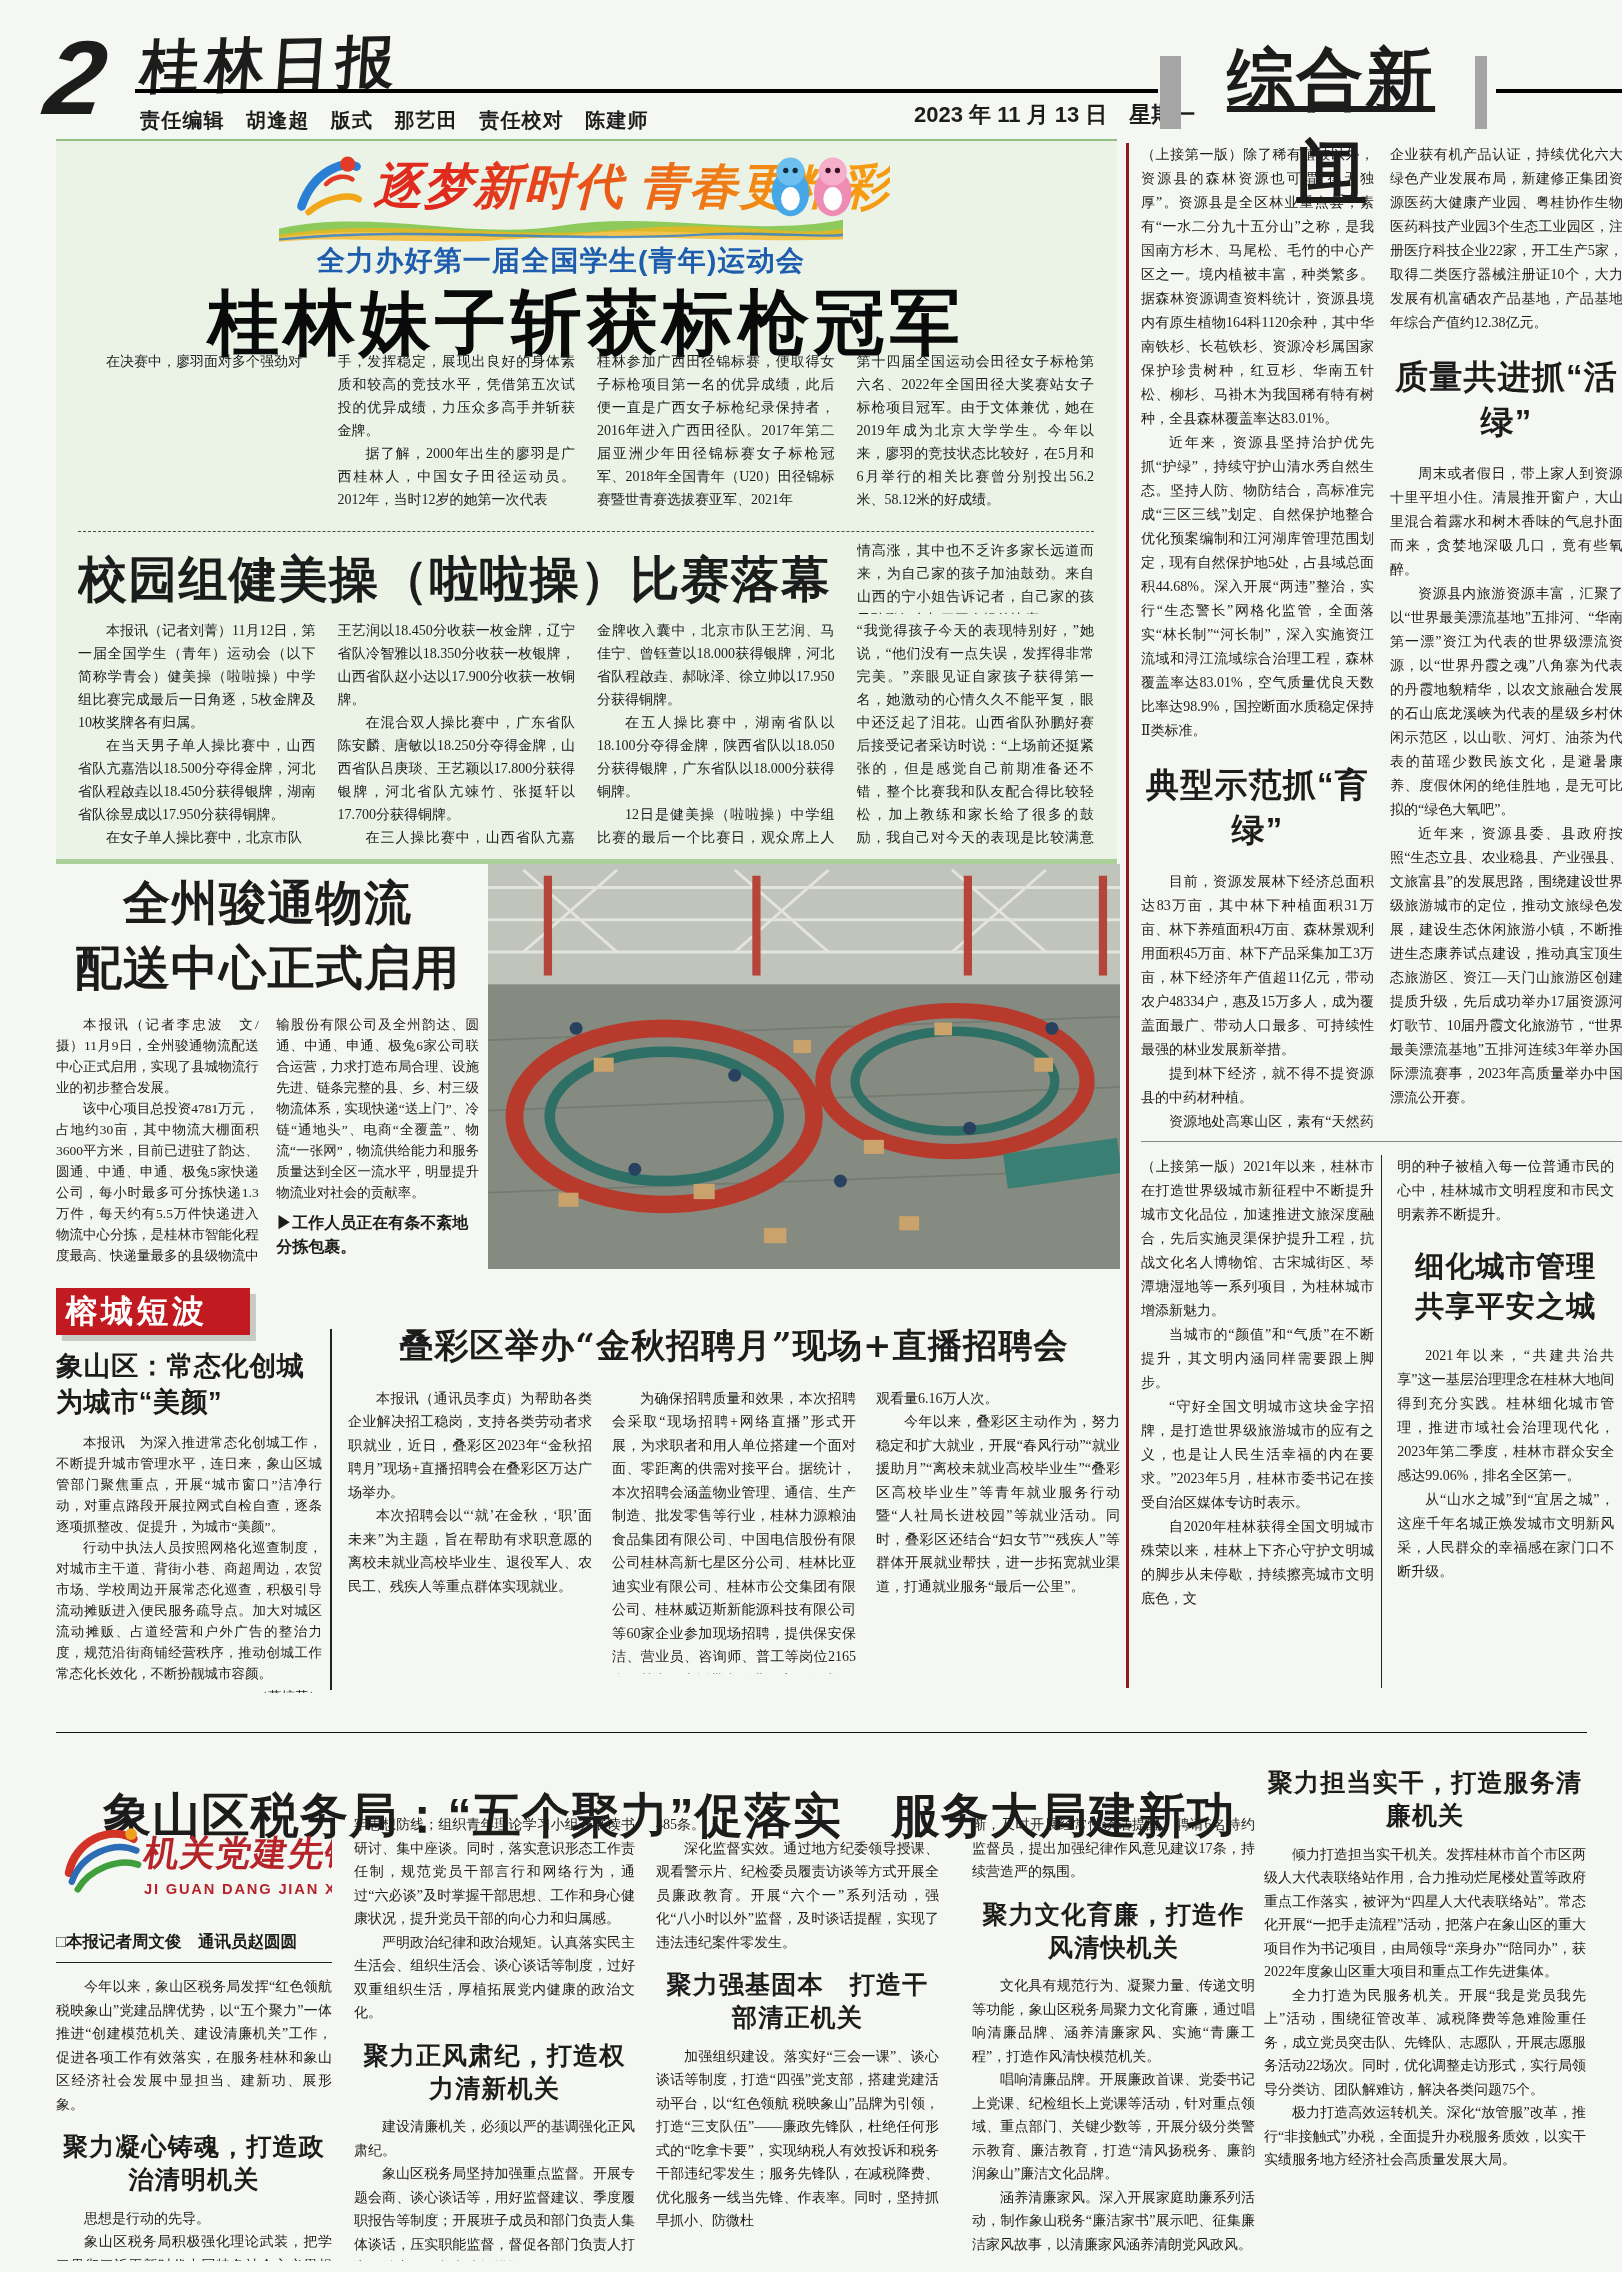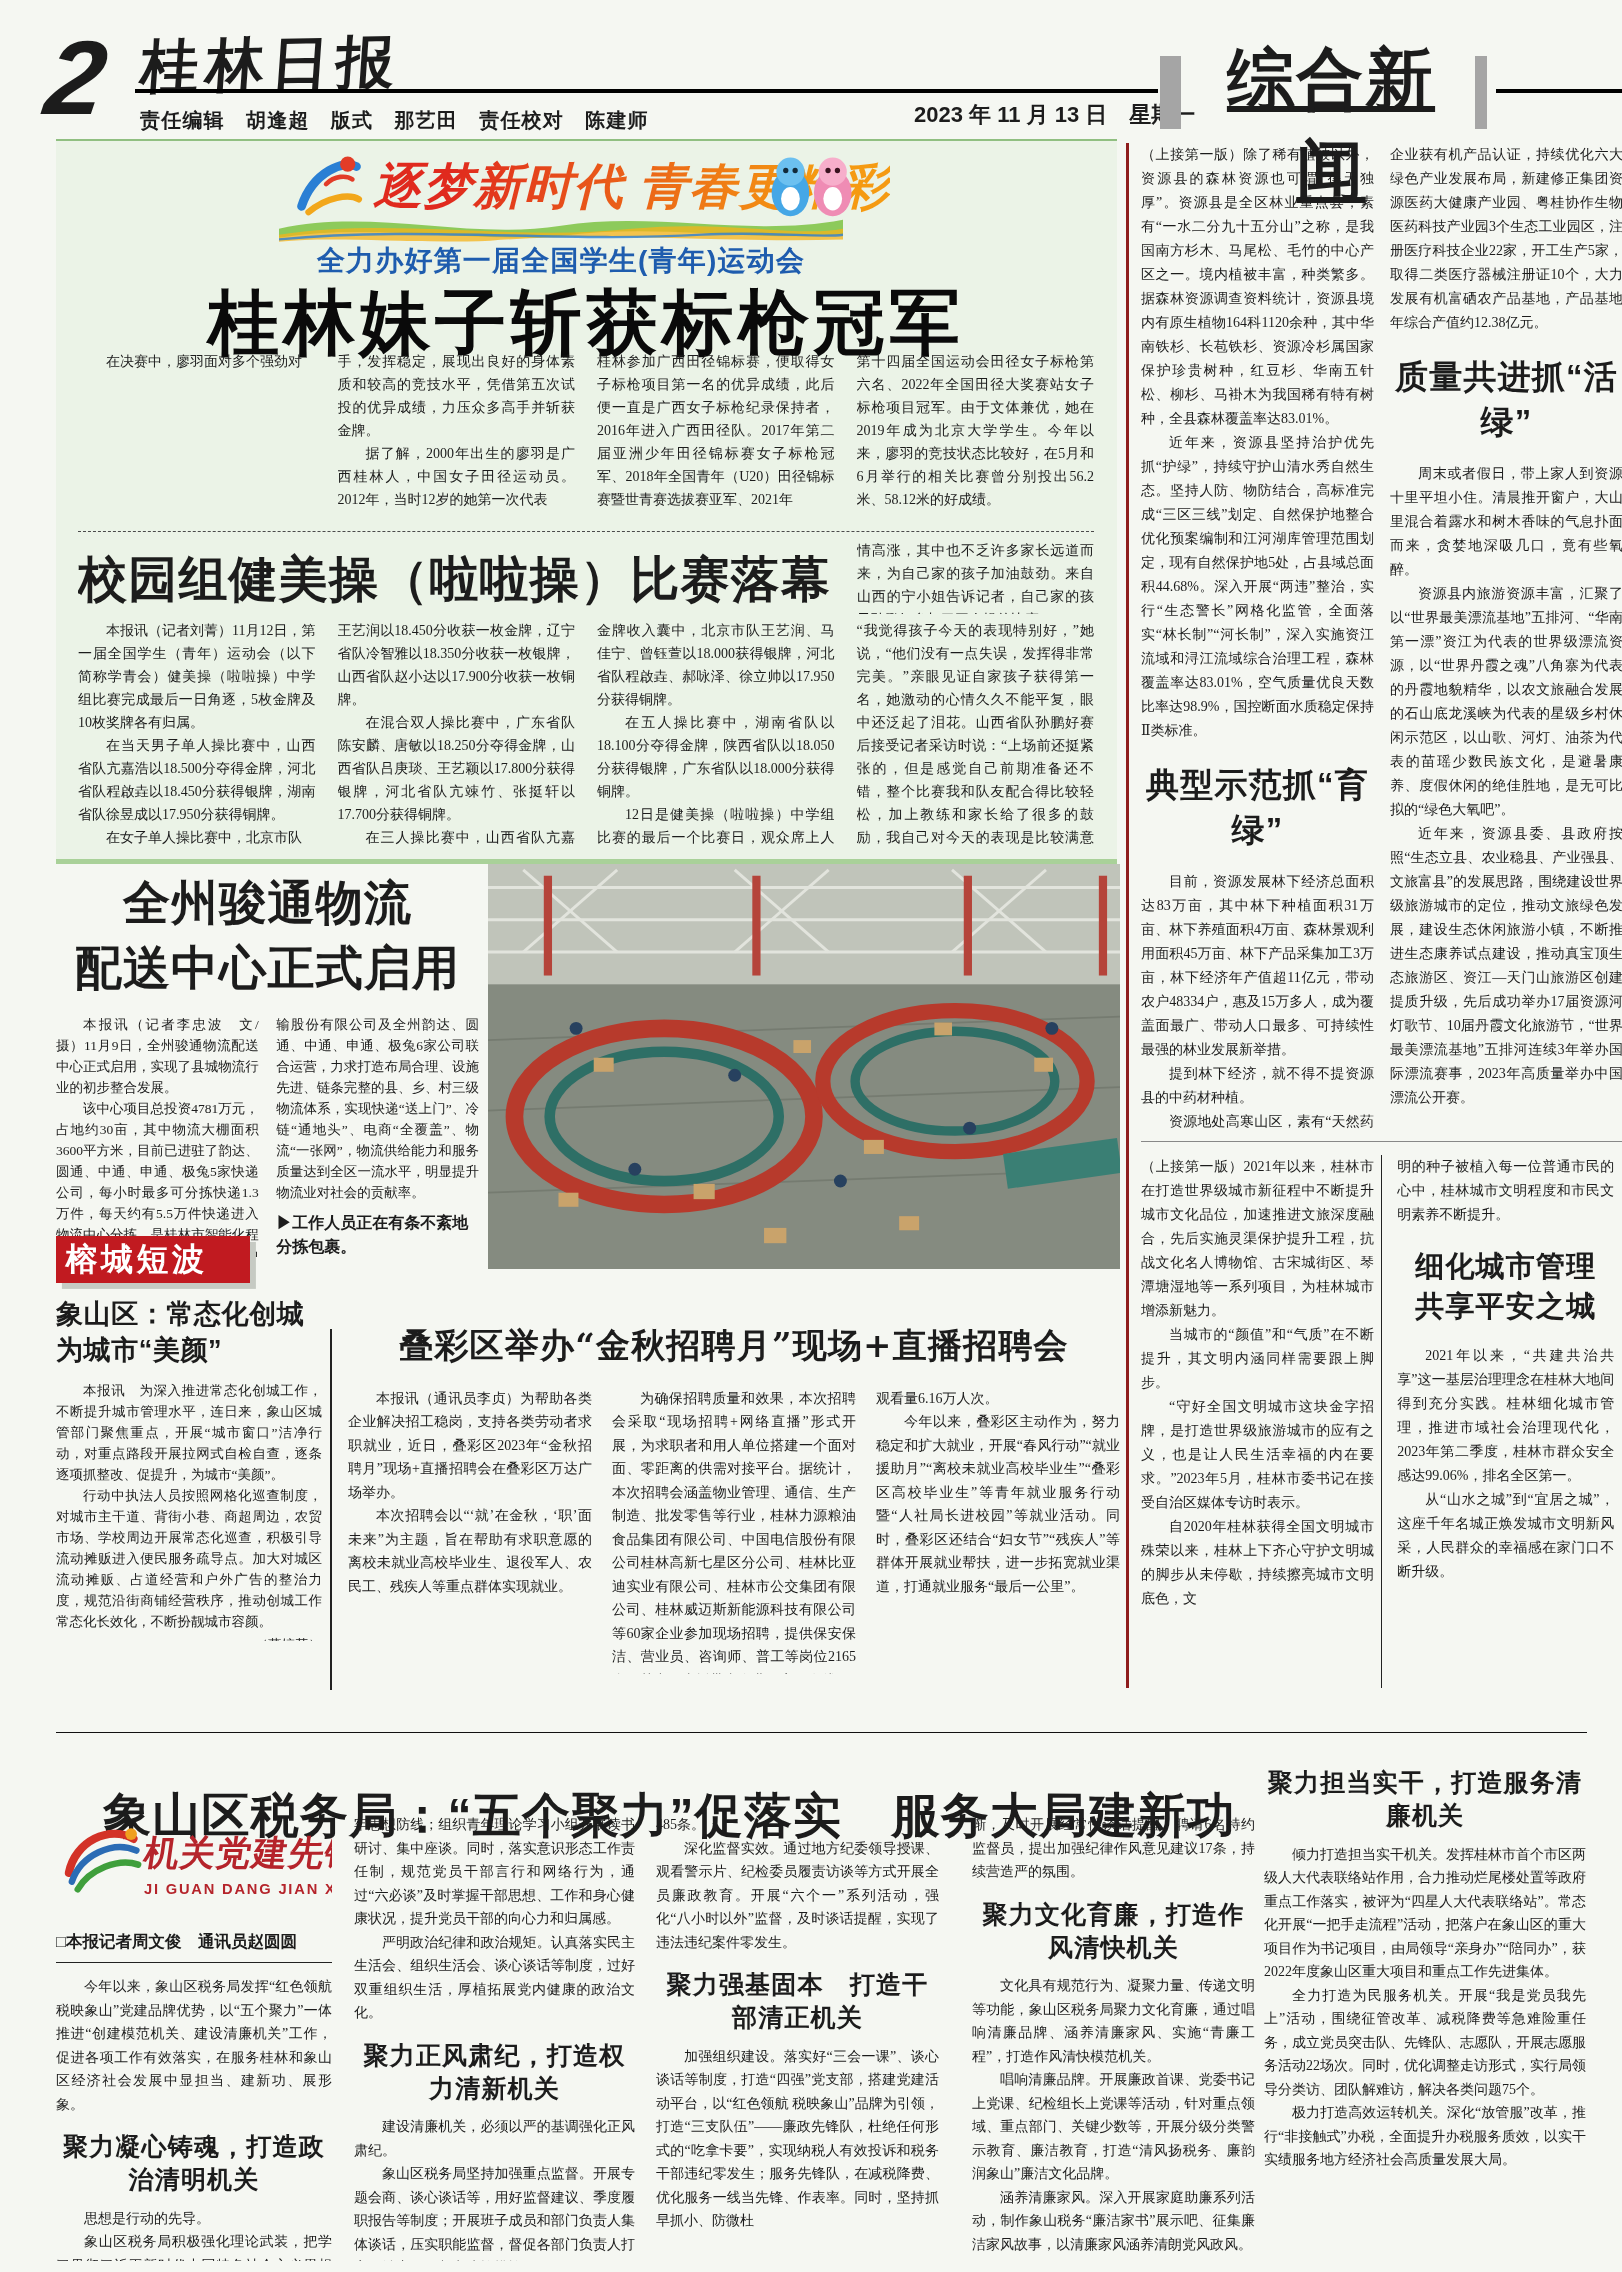--- a/index.html
+++ b/index.html
@@ -47,21 +47,21 @@
   .civ .para{font-size:14px;line-height:24px;}
   .civ .subhead{font-size:29px;}
   
   .logi{position:absolute;left:56px;top:864px;width:423px;height:405px;}
   .logi-title{text-align:center;font-family:"DejaVu Serif",serif;font-weight:900;font-size:47px;line-height:65px;margin:5.9px 0 0;letter-spacing:1.2px;}
   .logi-cols{display:flex;gap:17.6px;margin-top:14px;height:253px;overflow:hidden;}
   .logi .para{font-size:13.5px;line-height:21px;}
   .caption{font:700 16px "Liberation Sans",sans-serif;line-height:23.5px;margin:8.2px 0 0;text-indent:0;text-align:left;}
   .photo{position:absolute;left:488px;top:864px;width:632px;height:405px;}
   
-  .rong{position:absolute;left:56px;top:1236px;width:266px;height:405px;overflow:hidden;}
+  .rong{position:absolute;left:56px;top:1288px;width:266px;height:405px;overflow:hidden;}
   .rong-label{width:194px;height:47px;background:#c11a20;box-shadow:5.9px 5.9px 0 #c6cac3;margin-bottom:13px;display:flex;align-items:center;}
   .rong-label span{font:900 32px "Liberation Sans",sans-serif;color:#fff;padding-left:9.4px;letter-spacing:3.5px;}
   .rong-headline{font:900 27px "Liberation Sans",sans-serif;margin:2.4px 0 11.8px;letter-spacing:0.6px;}
   .rong .para{font-size:13.5px;line-height:21px;}
   .sig{text-align:right;font-size:13.5px;line-height:21px;margin:2.4px 0 0;}
   .vr1{position:absolute;left:330px;top:1329px;width:1.8px;height:361px;background:#222;}
   
   .diecai{position:absolute;left:348px;top:1323px;width:772px;height:369px;}
   .dc-headline{text-align:center;font-family:"DejaVu Serif",serif;font-weight:900;font-size:34px;letter-spacing:1.2px;margin:0 0 17.6px;}
   .dc-cols{display:flex;gap:20px;height:287px;overflow:hidden;}

